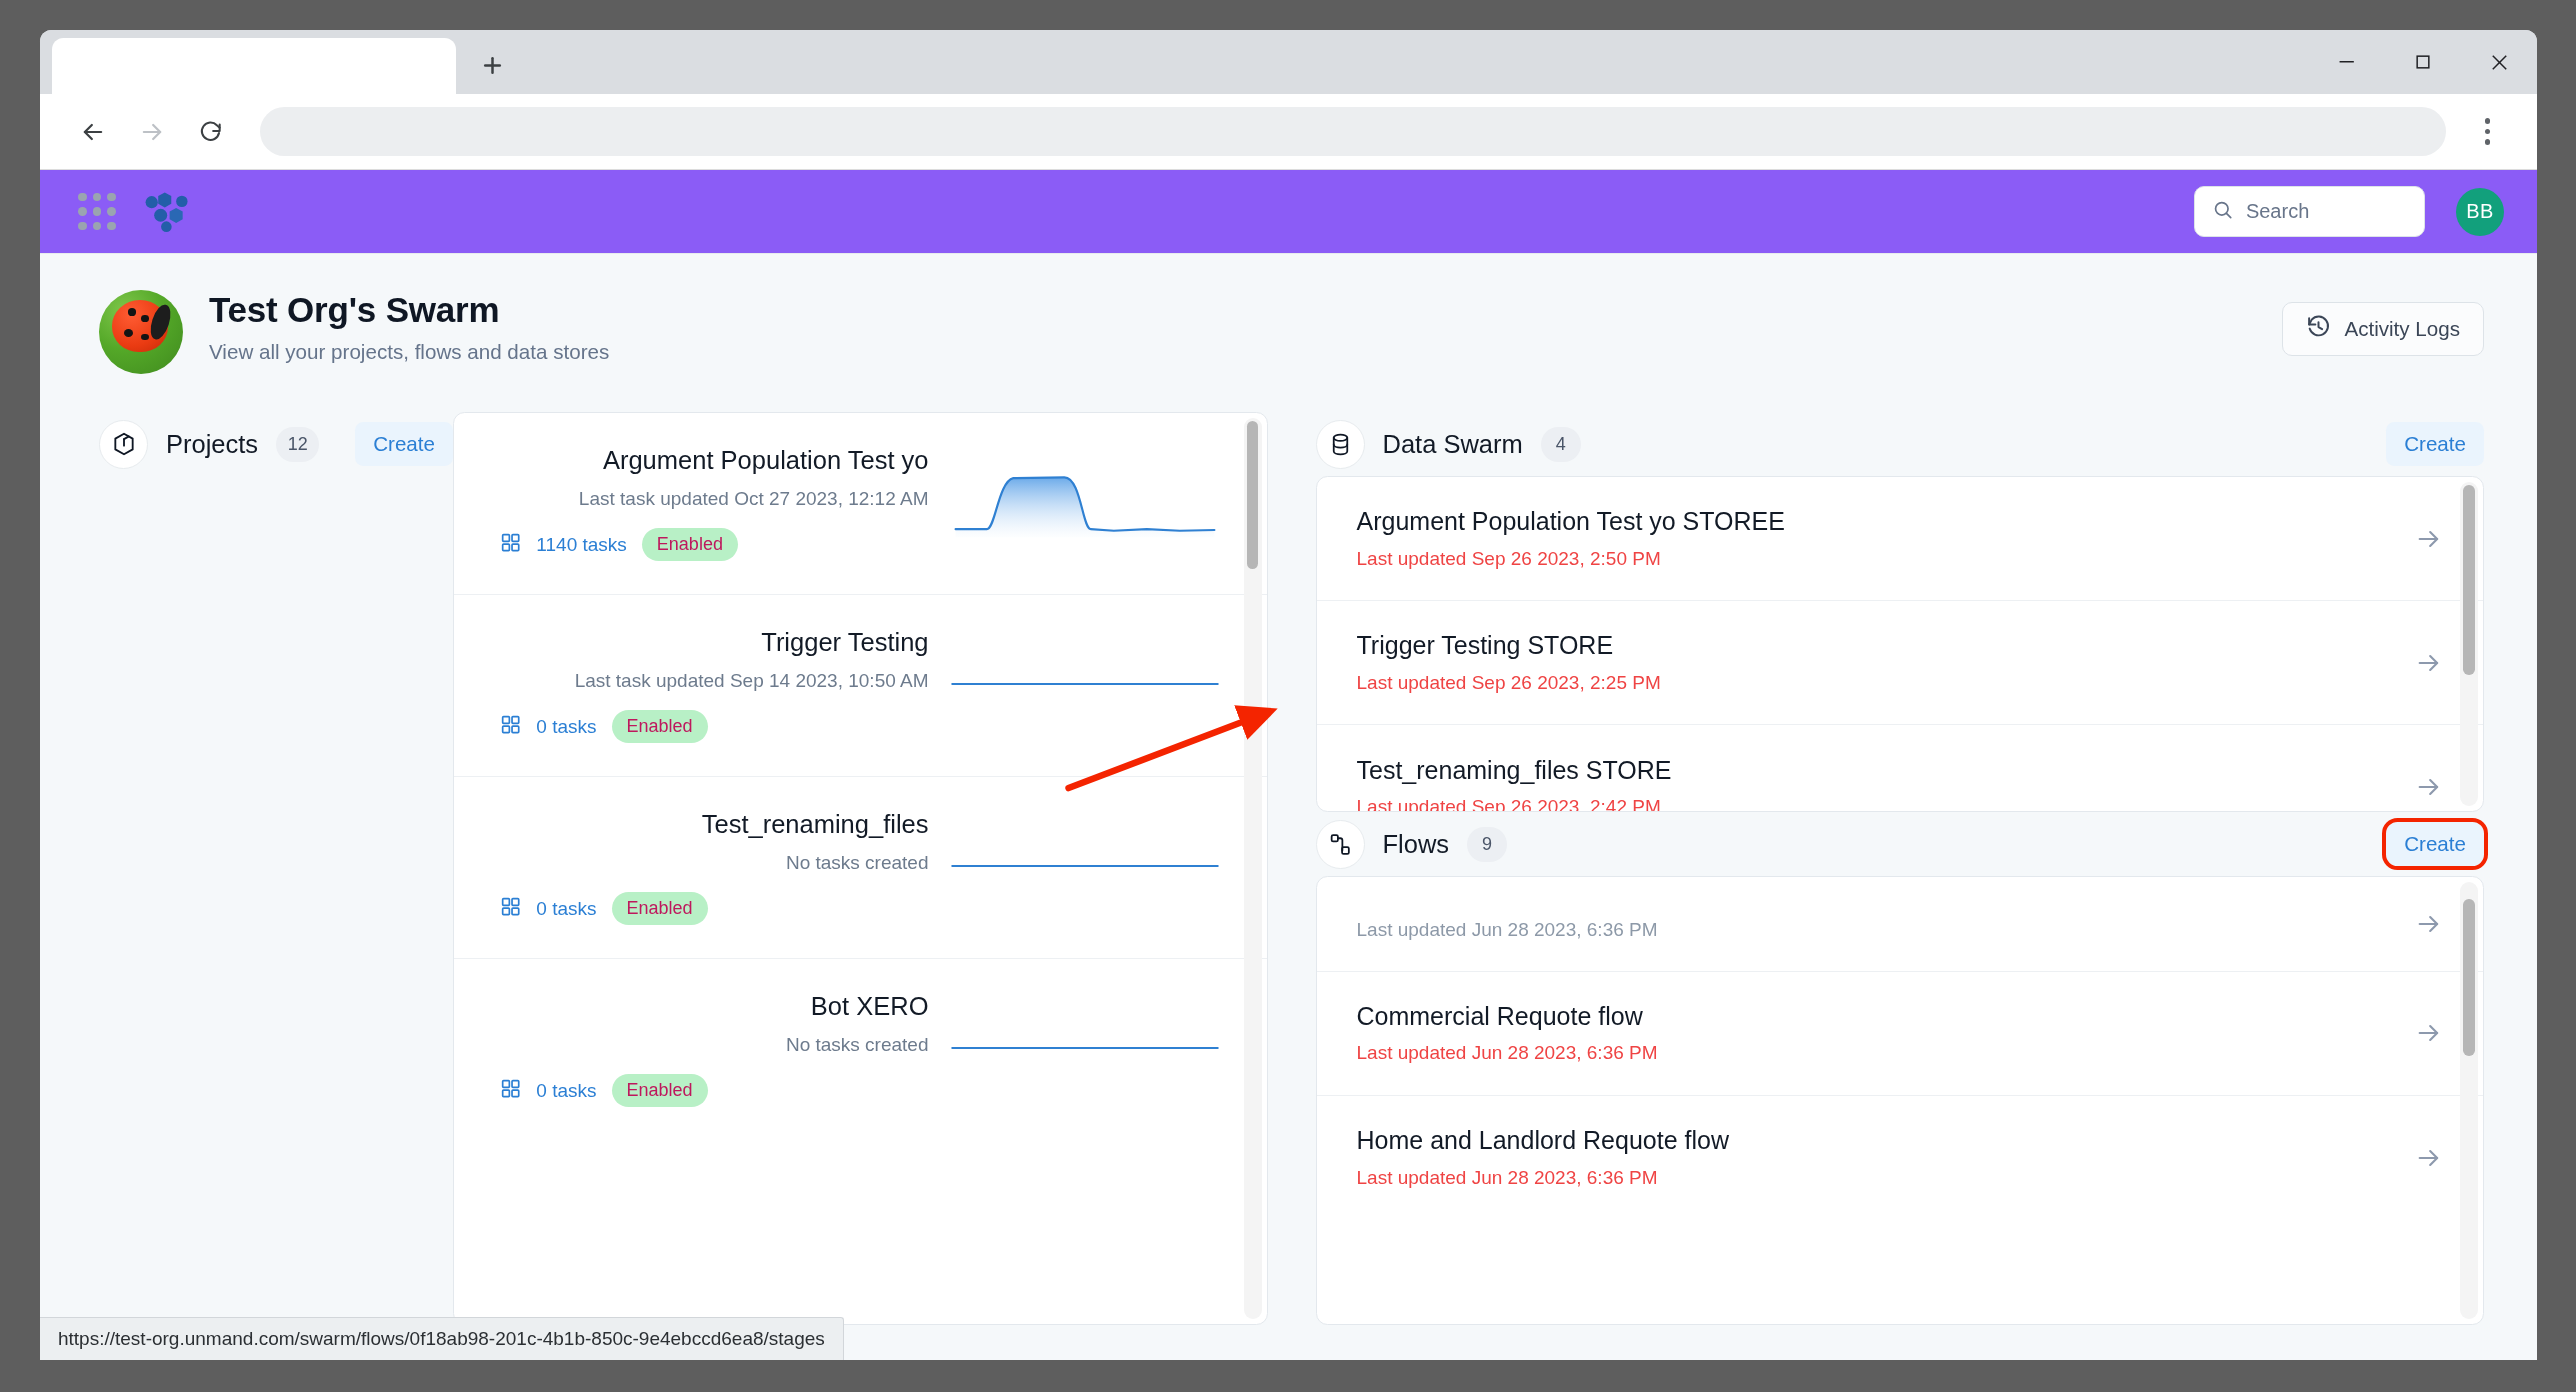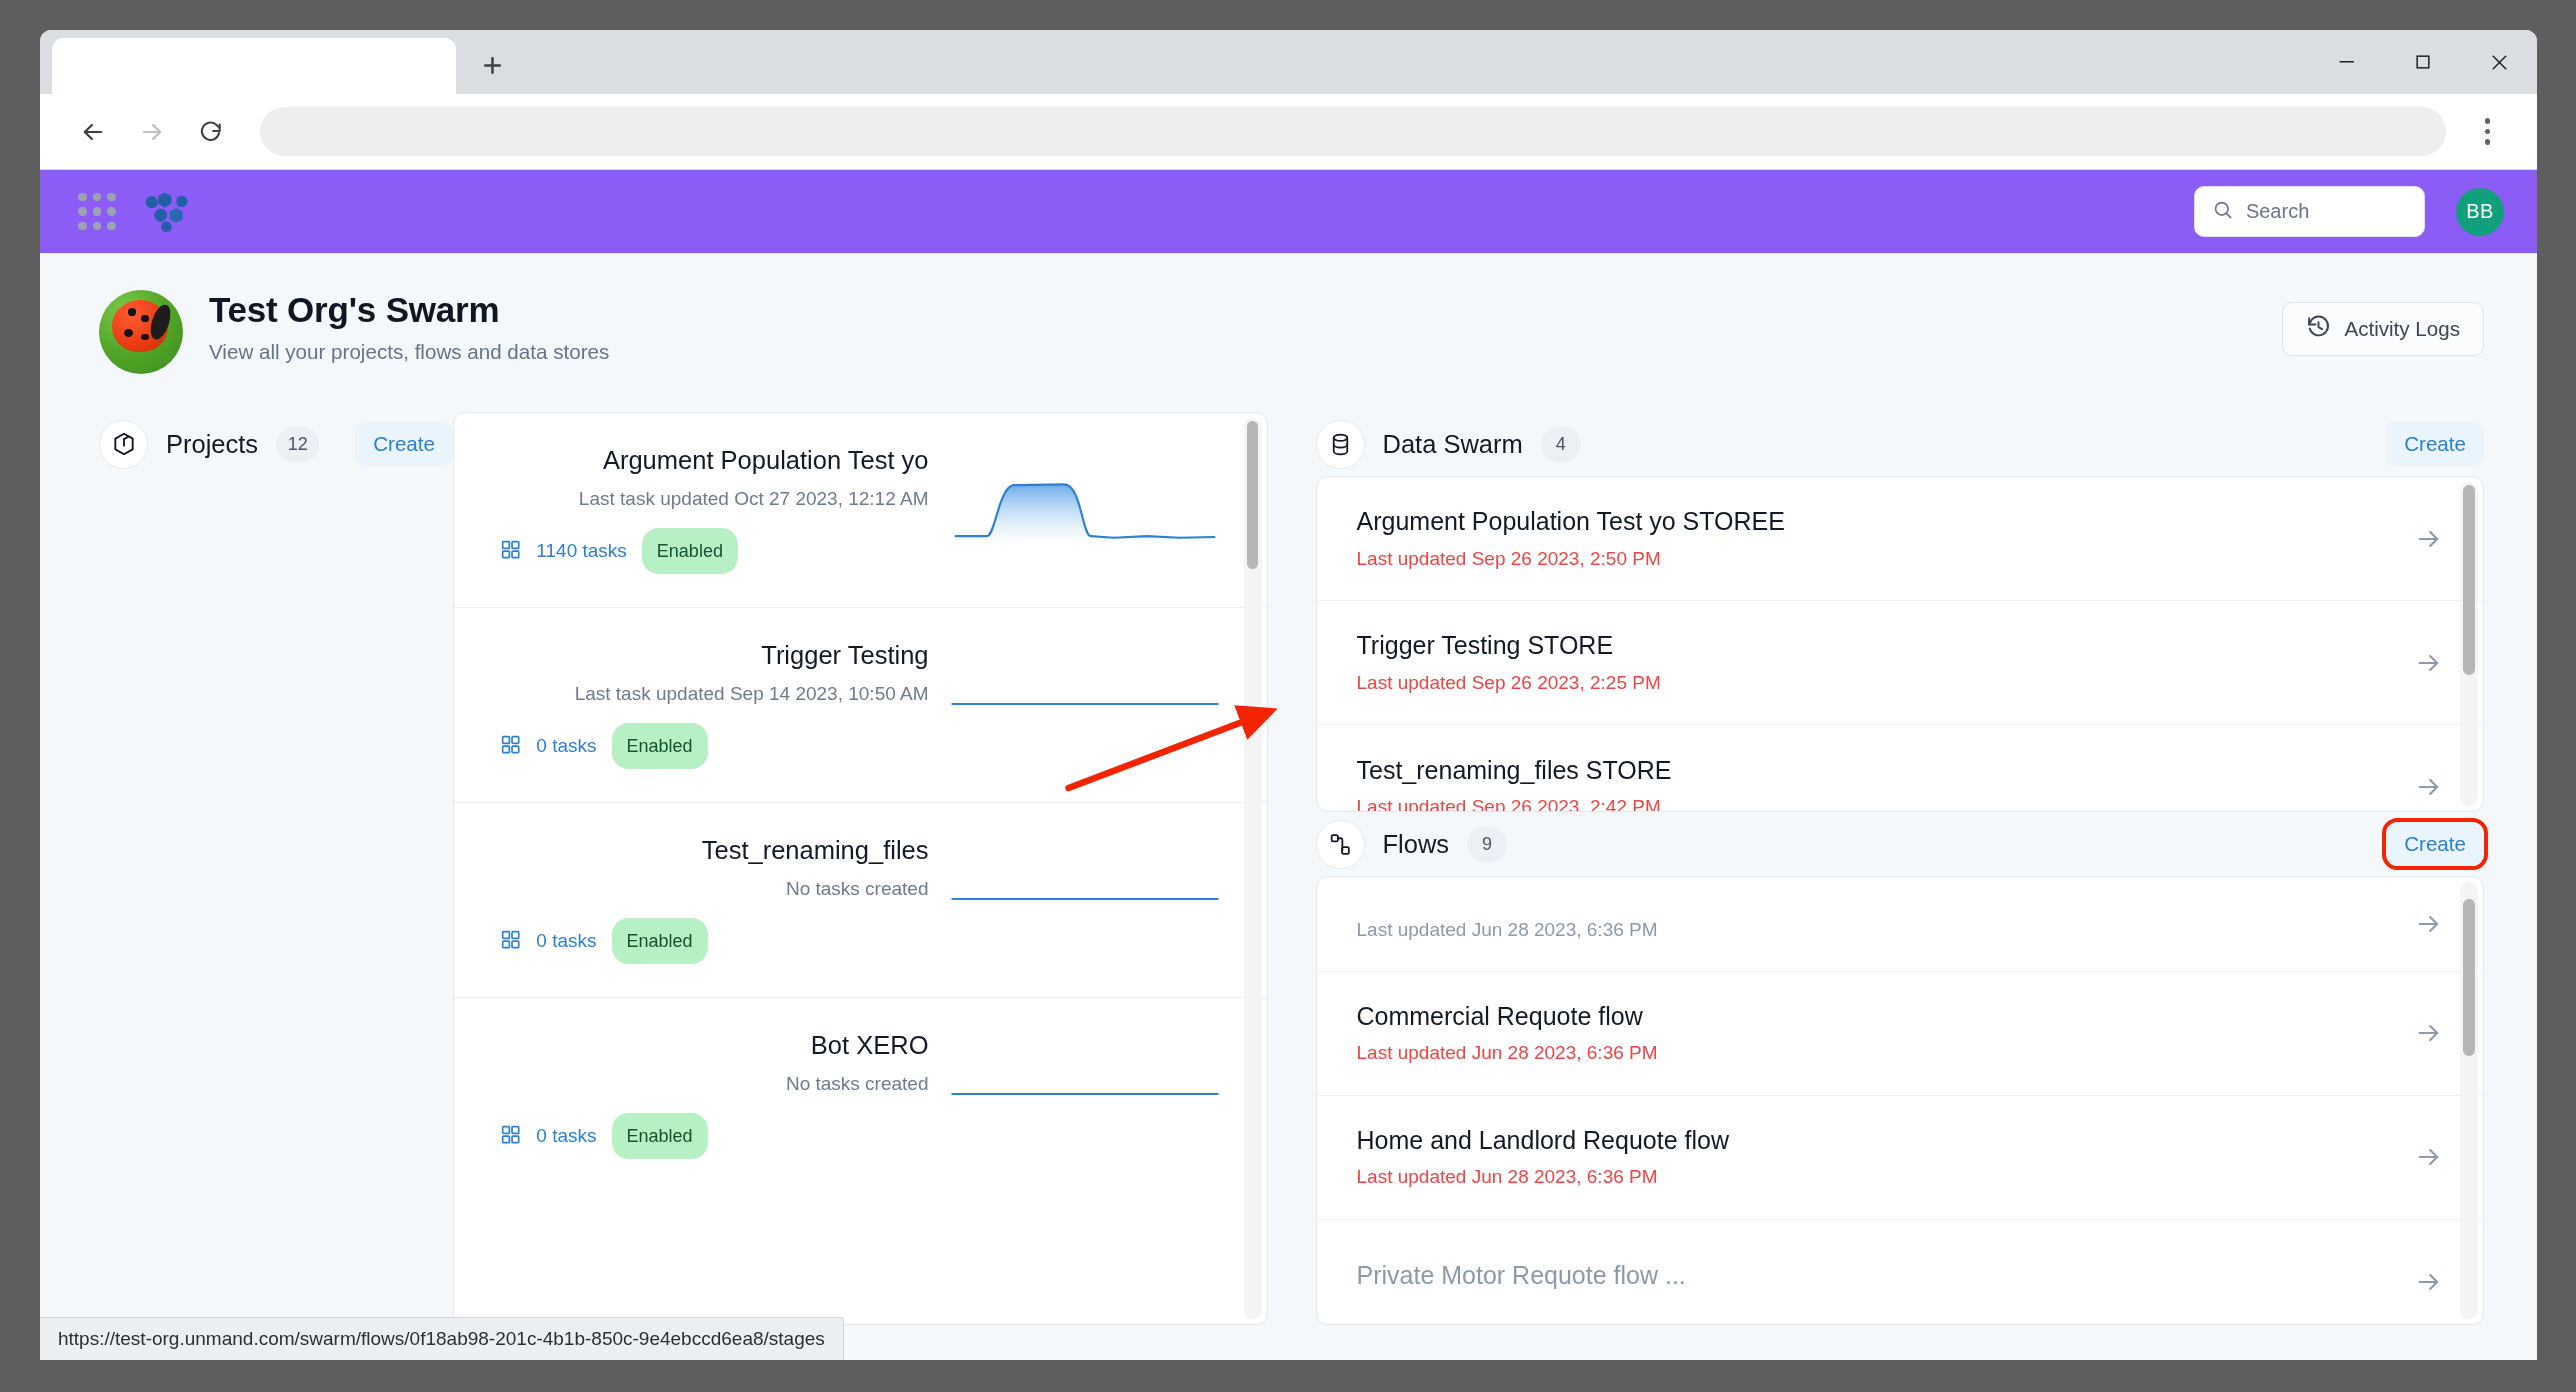--- a/index.html
+++ b/index.html
@@ -310,25 +310,25 @@
     border-bottom: 0.8px solid #edf0f3;
     min-height: 180px;
   }
   .prow:last-child { border-bottom: none; }
   .prow-main { flex: 1; min-width: 0; }
   .prow-title { font-size: 25.5px; color: #121a26; font-weight: 500; margin-bottom: 13px; }
   .prow-sub { font-size: 19px; color: #6d7b8d; margin-bottom: 18px; }
   .prow-meta { display: flex; align-items: center; gap: 15px; }
   .tasks-txt { font-size: 19px; color: #2b7fd4; }
   .badge {
-    height: 46px;
+    height: 33px;
     padding: 0 15px;
     border-radius: 16.5px;
     background: #b8f0c6;
-    color: #14532d;
+    color: #be185d;
     font-size: 18px;
     display: flex; align-items: center;
   }
   .spark { width: 272px; flex: none; margin-left: 20px; }
 
   
   .srow {
     display: flex;
     align-items: center;
     padding: 30px 40px;
@@ -717,32 +717,20 @@
                       <div class="srow-title">Home and Landlord Requote flow</div>
                       <div class="srow-sub">Last updated Jun 28 2023, 6:36 PM</div>
                     </div>
                     <div class="srow-arrow">
                       <svg width="28" height="28" viewBox="0 0 24 24" fill="none" stroke="#8d99ad" stroke-width="1.8" stroke-linecap="round" stroke-linejoin="round">
                         <line x1="4" y1="12" x2="19" y2="12"></line>
                         <polyline points="13,6 19,12 13,18"></polyline>
                       </svg>
                     </div>
                   </div>
-                  <div class="srow">
-                    <div class="srow-main">
-                      <div class="srow-title faded-top">Private Motor Requote flow ...</div>
-                      <div class="srow-sub faded-top"></div>
-                    </div>
-                    <div class="srow-arrow">
-                      <svg width="28" height="28" viewBox="0 0 24 24" fill="none" stroke="#8d99ad" stroke-width="1.8" stroke-linecap="round" stroke-linejoin="round">
-                        <line x1="4" y1="12" x2="19" y2="12"></line>
-                        <polyline points="13,6 19,12 13,18"></polyline>
-                      </svg>
-                    </div>
-                  </div>
                 </div>
               <div class="scrollbar">
                 <i style="top:16.5px;height:157px;"></i>
               </div>
             </div>
           </div>
         </div>
 
         <svg class="annot-arrow" style="left:1022px; top:445px; width:247px; height:99px;" viewBox="0 0 300 120">
           <defs>

